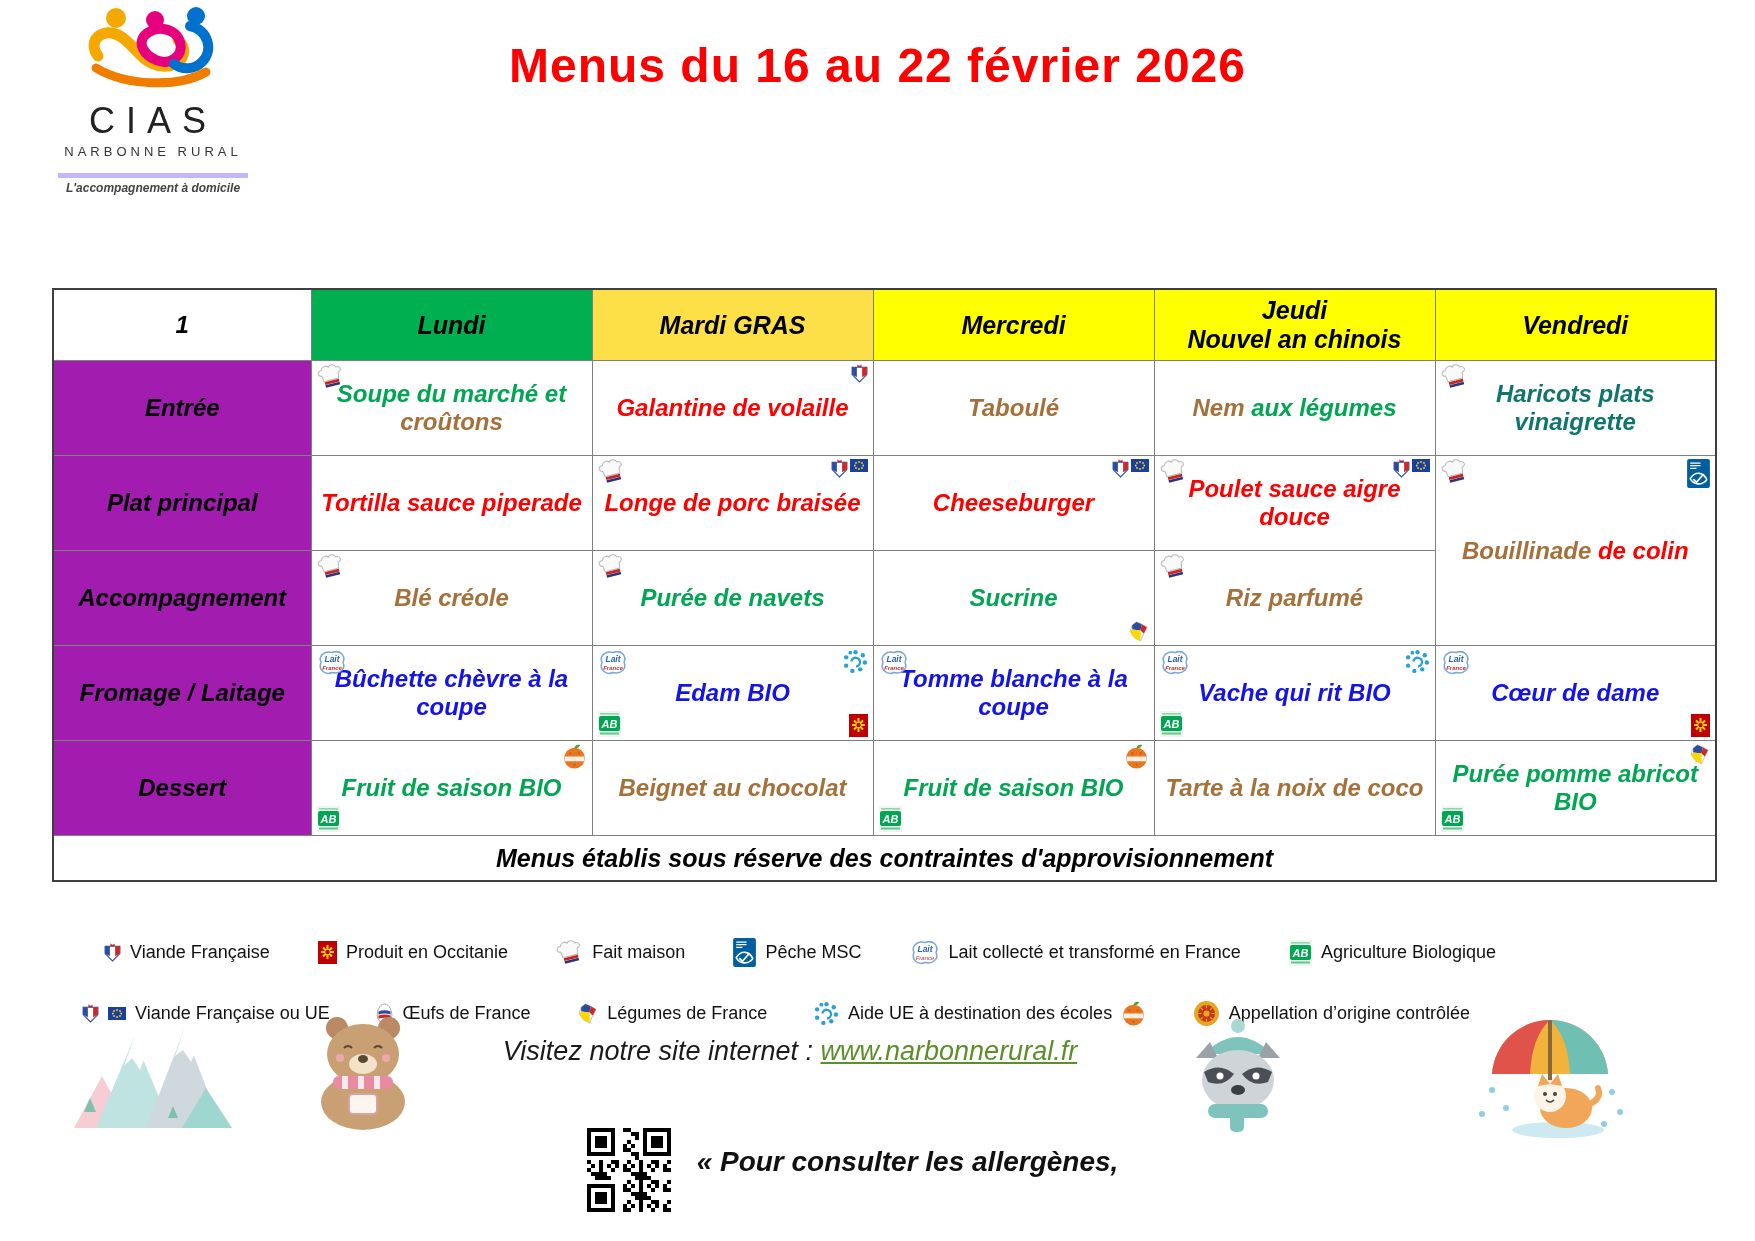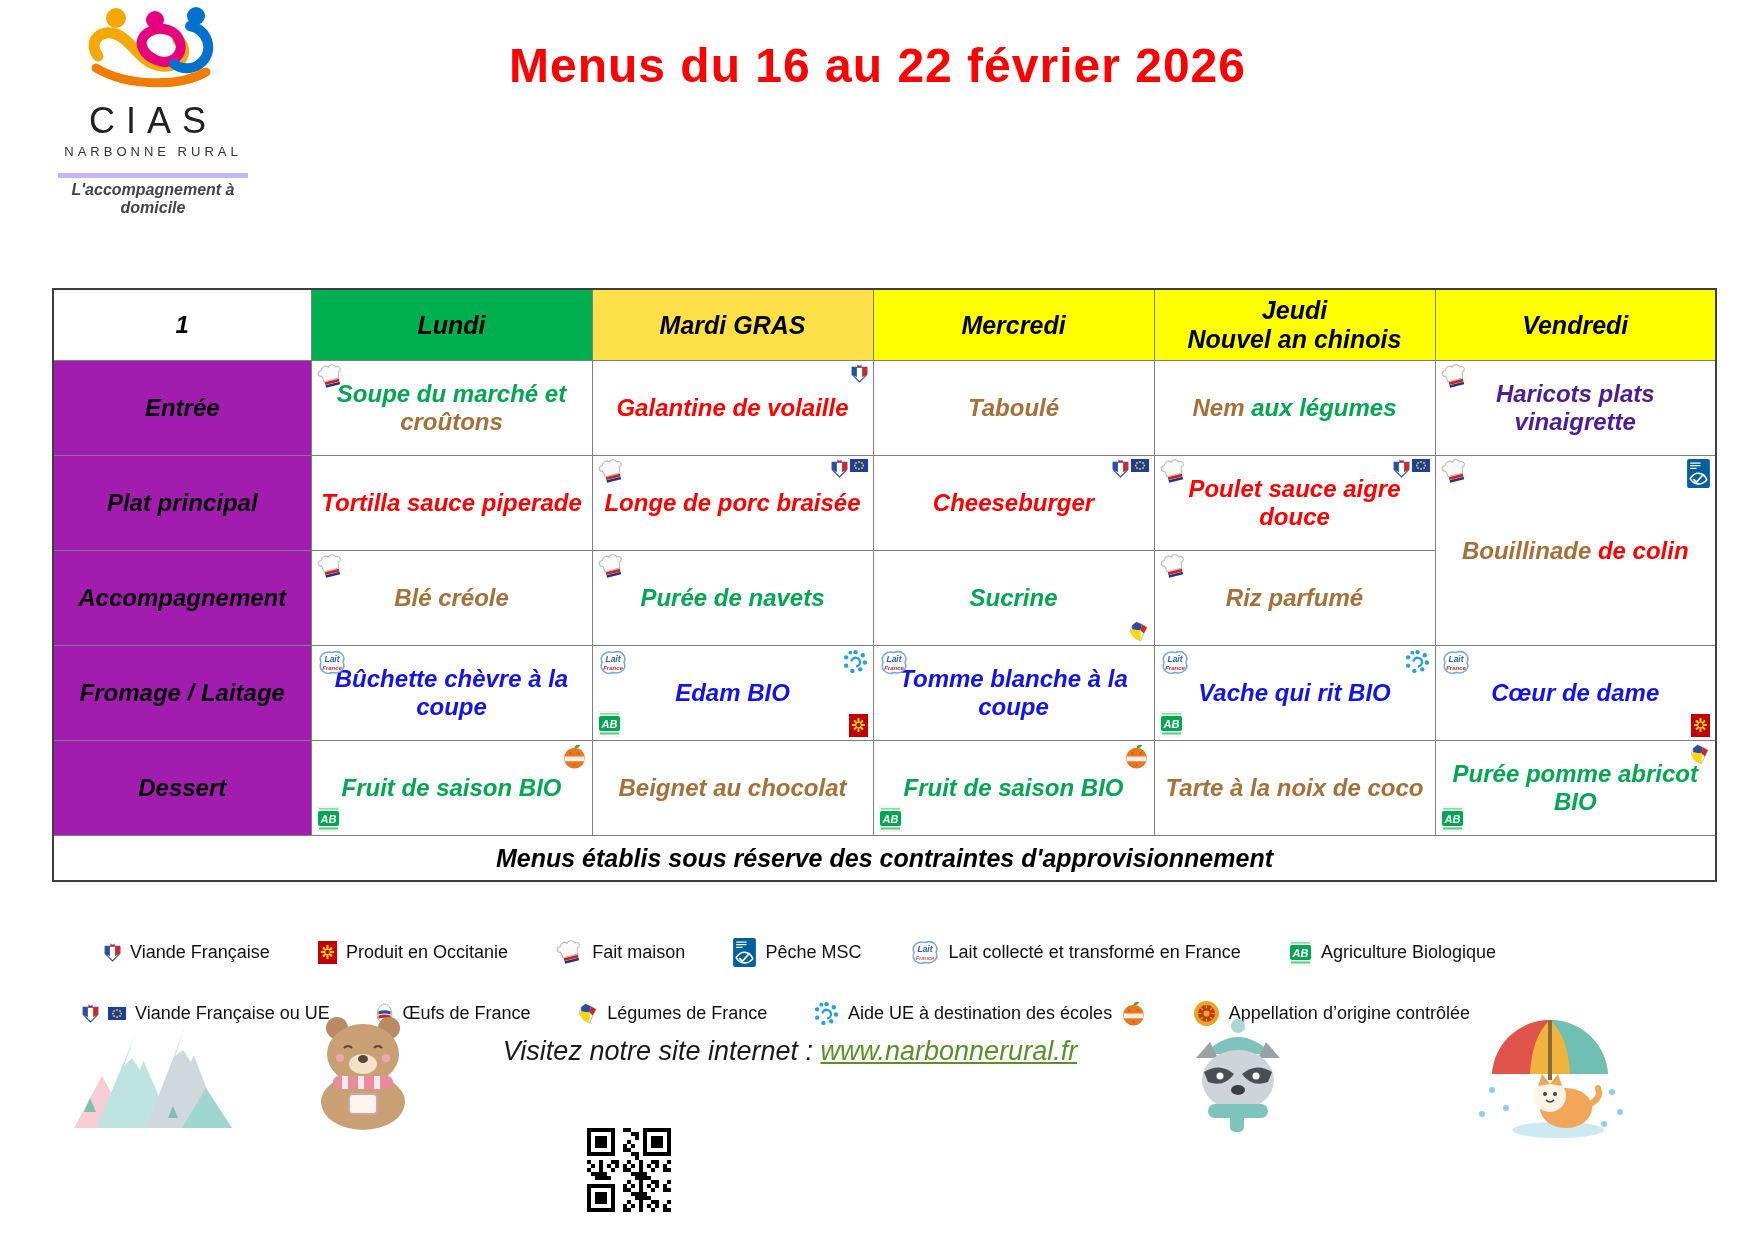--- a/index.html
+++ b/index.html
@@ -5,21 +5,21 @@
   html,body{margin:0;padding:0;}
   body{
     width:1755px;height:1241px;position:relative;background:#ffffff;
     font-family:"Liberation Sans", sans-serif;overflow:hidden;
   }
   
   .logo{position:absolute;left:58px;top:6px;width:190px;text-align:center;}
   .logo-mark{display:block;margin:0 auto;}
   .logo-acronym{font-size:36px;letter-spacing:11px;color:#222;font-weight:400;margin-top:2px;}
   .logo-sub{font-size:13px;letter-spacing:4px;color:#333;margin-top:2px;padding-bottom:14px;border-bottom:5px solid #c4b5fd;}
-  .logo-tag{font-size:16px;font-weight:bold;font-style:italic;color:#444;margin-top:3px;}
+  .logo-tag{font-size:12px;font-weight:bold;font-style:italic;color:#444;margin-top:3px;}
   
   .main-title{
     position:absolute;left:0;top:38px;width:1755px;text-align:center;
     color:#ff0000;font-size:48px;font-weight:800;letter-spacing:1px;
   }
   
   table.menu{
     position:absolute;left:52px;top:288px;border-collapse:collapse;table-layout:fixed;
     border:2px solid #3f3f3f;
   }
@@ -111,21 +111,21 @@
               </svg></span>
           </div><span style="color: rgb(254, 0, 0);">Galantine de volaille</span></td>
         <td class="mealcell"><span style="color: rgb(165, 113, 59);">Taboulé</span></td>
         <td class="mealcell"><span style="color: rgb(165, 113, 59);">Nem</span><span style="color: rgb(0, 166, 81);"> aux légumes</span></td>
         <td class="mealcell"><div class="ic ic-tl">
             <span class="icon icon-chef-hat"><svg width="27" height="25" viewBox="0 0 27 25">
                 <path d="M5 10 C1 10 1 4 6 4.5 C7 1 12 0 13.5 3 C15 0 20 1 21 4.5 C26 4 26 10 22 10 L21 16 L6 16 Z" fill="#fafafa" stroke="#b8b8b8" stroke-width="1"></path>
                 <rect x="6.5" y="16.8" width="14.5" height="2.6" fill="#cc2222"></rect>
                 <rect x="6.5" y="19.8" width="14.5" height="2.6" fill="#27357e"></rect>
               </svg></span>
-          </div><span style="color: #4c1d95; font-style: italic;">Haricots plats vinaigrette</span></td>
+          </div><span style="color: #0f766e; font-style: italic;">Haricots plats vinaigrette</span></td>
       </tr>
       <tr>
         <td class="rowlabel">Plat principal</td>
         <td class="mealcell"><span style="color: rgb(254, 0, 0);">Tortilla sauce piperade</span></td>
         <td class="mealcell"><div class="ic ic-tl">
             <span class="icon icon-chef-hat"><svg width="27" height="25" viewBox="0 0 27 25">
                 <path d="M5 10 C1 10 1 4 6 4.5 C7 1 12 0 13.5 3 C15 0 20 1 21 4.5 C26 4 26 10 22 10 L21 16 L6 16 Z" fill="#fafafa" stroke="#b8b8b8" stroke-width="1"></path>
                 <rect x="6.5" y="16.8" width="14.5" height="2.6" fill="#cc2222"></rect>
                 <rect x="6.5" y="19.8" width="14.5" height="2.6" fill="#27357e"></rect>
               </svg></span>
@@ -644,20 +644,21 @@
     <rect x="12" y="12" width="12" height="12" fill="#000"></rect>
     <rect x="60" y="4" width="28" height="28" fill="#000"></rect>
     <rect x="64" y="8" width="20" height="20" fill="#fff"></rect>
     <rect x="68" y="12" width="12" height="12" fill="#000"></rect>
     <rect x="4" y="60" width="28" height="28" fill="#000"></rect>
     <rect x="8" y="64" width="20" height="20" fill="#fff"></rect>
     <rect x="12" y="68" width="12" height="12" fill="#000"></rect>
   </svg>
 
 <div class="allergen-text">
+  <div>« Pour consulter les allergènes,</div>
 </div>
 
 <svg class="deco" id="deco-mountains" width="165" height="122" viewBox="0 0 165 122">
   <path d="M2 120 L30 68 L58 120 Z" fill="#f6cdd4"></path>
   <path d="M24 120 L62 30 L100 120 Z" fill="#bfe3e0"></path>
   <path d="M62 30 L52 58 L60 50 L68 62 L74 46 Z" fill="#ffffff"></path>
   <path d="M74 120 L112 22 L150 120 Z" fill="#cfd8dc"></path>
   <path d="M112 22 L103 48 L111 42 L119 54 L124 42 Z" fill="#ffffff"></path>
   <path d="M110 120 L134 80 L160 120 Z" fill="#9fd6cf"></path>
   <path d="M12 104 l6 -14 l6 14 Z" fill="#7fbfae"></path>

